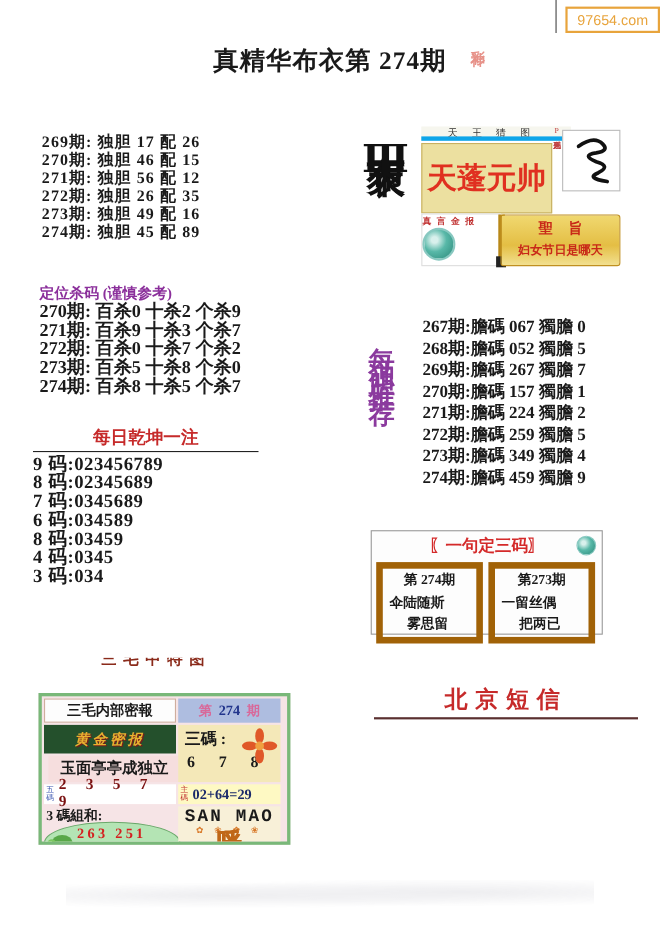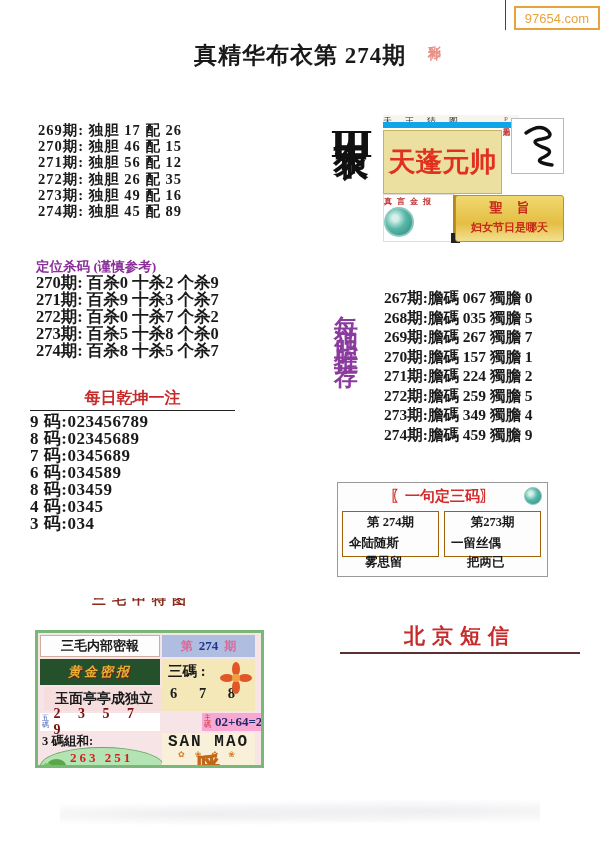--- a/index.html
+++ b/index.html
@@ -50,36 +50,36 @@
   .smc-zuhe .lab{font-size:12.5px;font-weight:700;margin-left:2px;}
   .smc-ellipse{position:absolute;left:0px;top:14px;width:122px;height:36px;background:#b4e4b4;
                border:1px solid #6aa86a;border-radius:50%;display:flex;align-items:center;}
   .smc-ellipse .v{color:#d42020;font-weight:700;font-size:13px;letter-spacing:3px;margin-left:4px;}
   .turtle{width:20px;height:14px;margin-left:6px;background:#58a848;border-radius:50% 50% 40% 40%;position:relative;}
   .turtle:after{content:"";position:absolute;left:-4px;top:4px;width:8px;height:7px;background:#7cc860;border-radius:50%;}
   .smc-sanma{left:124px;top:26px;width:93px;height:52px;background:#f4e8b8;}
   .smc-sanma .lab{font-size:14.5px;font-weight:700;margin:3px 0 0 6px;}
   .smc-sanma .v{font-size:14.5px;font-weight:700;letter-spacing:9px;margin:4px 0 0 8px;}
   .flower{position:absolute;right:2px;top:2px;}
-  .smc-formula{left:124px;top:80px;width:93px;height:18px;background:#f9a8d4;display:flex;align-items:center;margin-left:40px;}
+  .smc-formula{left:124px;top:80px;width:93px;height:18px;background:#fef9c3;display:flex;align-items:center;}
   .smc-formula .tag{font-size:7px;color:#c03030;width:9px;line-height:7px;margin:0 2px;}
   .smc-formula .v{color:#1a2a6a;font-weight:700;font-size:13px;}
   .smc-brand{left:124px;top:100px;width:93px;height:32px;background:#f8f0d8;text-align:center;}
   .smc-brand .b{font-family:Liberation Mono, monospace;font-weight:700;font-size:16px;letter-spacing:2px;}
   .smc-brand .d{color:#d87828;font-size:8px;letter-spacing:4px;line-height:7px;}
   .smc-brand .g{color:#e08828;font-size:22px;font-weight:700;line-height:16px;
                 -webkit-text-stroke:1px #c06818;color:transparent;}
 
   
   .vtitle{left:326px;top:112px;writing-mode:vertical-rl;text-orientation:upright;
           font-size:35px;font-weight:700;letter-spacing:3px;color:#111;height:200px;}
   .tpc{left:383px;top:115px;width:179px;height:125px;}
   .tpc .strip{position:absolute;left:0;top:0;width:136px;height:13px;background:#f6f6ee;
-              border-bottom:6px solid #0ea5e9;font-size:9px;letter-spacing:13px;color:#333;
-              padding-left:0;box-sizing:border-box;overflow:hidden;}
+              border-bottom:4px solid #0ea5e9;font-size:9px;letter-spacing:13px;color:#333;
+              padding-left:24px;box-sizing:border-box;overflow:hidden;}
   .tpc .main{position:absolute;left:0;top:15px;width:117px;height:62px;background:#ece0a0;border:1px solid #c8b060;
              display:flex;align-items:center;justify-content:center;
              color:#e03020;font-size:27px;font-weight:700;font-family:"Liberation Serif",serif;}
   .tpc .side{position:absolute;left:118px;top:0;width:10px;height:78px;
              writing-mode:vertical-rl;text-orientation:upright;font-size:7px;color:#c04040;line-height:10px;}
   .tpc .doodle{position:absolute;left:128px;top:3px;width:51px;height:54px;background:#fff;border:1px solid #bbb;}
   .tpc .bl{position:absolute;left:0;top:79px;width:70px;height:46px;background:#fff;border:1px solid #ddd;}
   .tpc .bl .seals{color:#c03030;font-size:8px;letter-spacing:5px;font-weight:700;margin-top:1px;}
   .globe{display:inline-block;width:26px;height:26px;border-radius:50%;
          background:radial-gradient(circle at 35% 35%, #d8f0ec 12%, #58b8a8 45%, #2a8878 100%);
@@ -92,21 +92,21 @@
   .tpc .roll{position:absolute;left:70px;top:80px;width:6px;height:45px;background:#b88818;}
   .tpc .knob{position:absolute;left:68px;top:118px;width:9px;height:10px;background:#222;}
 
   .vlabel{left:330px;top:296px;writing-mode:vertical-rl;text-orientation:upright;
           color:#8b3a9e;font-size:24px;font-weight:700;letter-spacing:12px;height:160px;}
   .danma{left:384px;top:288px;font-size:15.5px;font-weight:700;line-height:19.5px;}
 
   .yiju{left:337px;top:482px;width:209px;height:93px;border:1px solid #999;background:#fdfdfd;}
   .yiju .tt{position:absolute;left:0;top:4px;width:100%;text-align:center;color:#d42a2a;font-weight:700;font-size:15px;}
   .yiju .gl{position:absolute;right:5px;top:4px;}
-  .yiju .col{position:absolute;top:28px;height:46px;width:97px;border:1px solid #a16207;box-sizing:border-box;font-size:12.5px;font-weight:700;}
+  .yiju .col{position:absolute;top:28px;height:74px;width:97px;border:6px solid #a16207;box-sizing:border-box;font-size:12.5px;font-weight:700;}
   .yiju .c1{left:4px;} .yiju .c2{left:106px;}
   .yiju .per{text-align:center;margin-top:2px;}
   .yiju .l1{margin:4px 0 0 6px;} .yiju .l2{margin:2px 0 0 22px;}
 
   .bj{left:340px;top:622px;width:240px;}
   .bj .tt{color:#c62a2a;font-weight:700;font-size:21px;letter-spacing:7px;text-align:center;}
   .bj .rule{border-bottom:2px solid #5a3030;margin-top:2px;}
   .bj .rows{margin-top:6px;font-size:15.5px;font-weight:700;line-height:19.6px;letter-spacing:1px;}
 
   .smudge{left:60px;top:800px;width:480px;height:28px;opacity:.14;
@@ -224,21 +224,21 @@
     <div class="scroll">
       <div class="t">聖旨</div>
       <div class="x">妇女节日是哪天</div>
     </div>
   </div>
 
   <div class="abs vlabel">每独胆推荐</div>
 
   <div class="abs danma">
     <div>267期:膽碼 067 獨膽 0</div>
-    <div>268期:膽碼 035 獨膽 5</div>
+    <div>268期:膽碼 052 獨膽 5</div>
     <div>269期:膽碼 267 獨膽 7</div>
     <div>270期:膽碼 157 獨膽 1</div>
     <div>271期:膽碼 224 獨膽 2</div>
     <div>272期:膽碼 259 獨膽 5</div>
     <div>273期:膽碼 349 獨膽 4</div>
     <div>274期:膽碼 459 獨膽 9</div>
   </div>
 
   <div class="abs yiju">
     <div class="tt">〖一句定三码〗</div>

